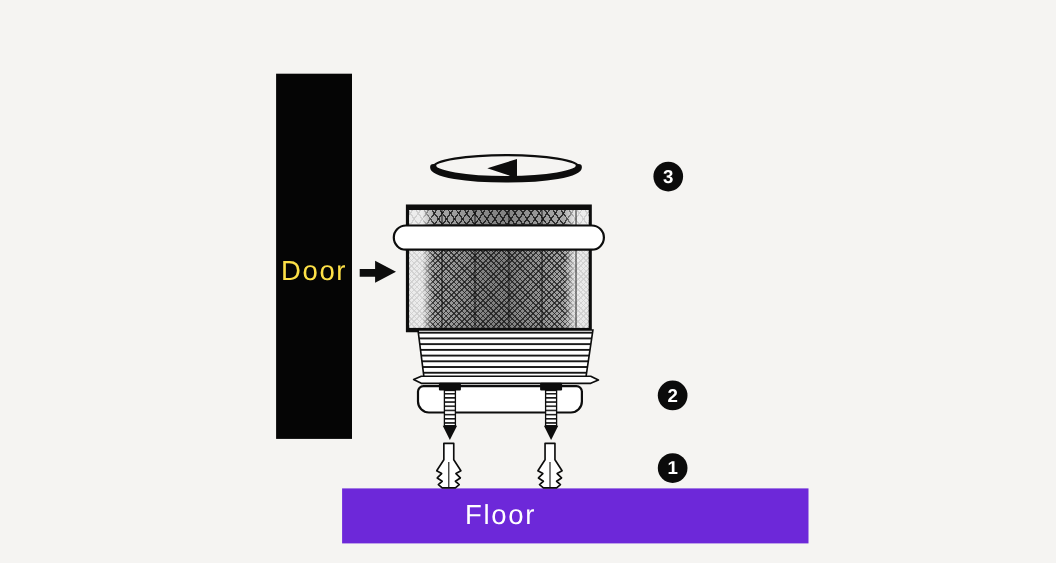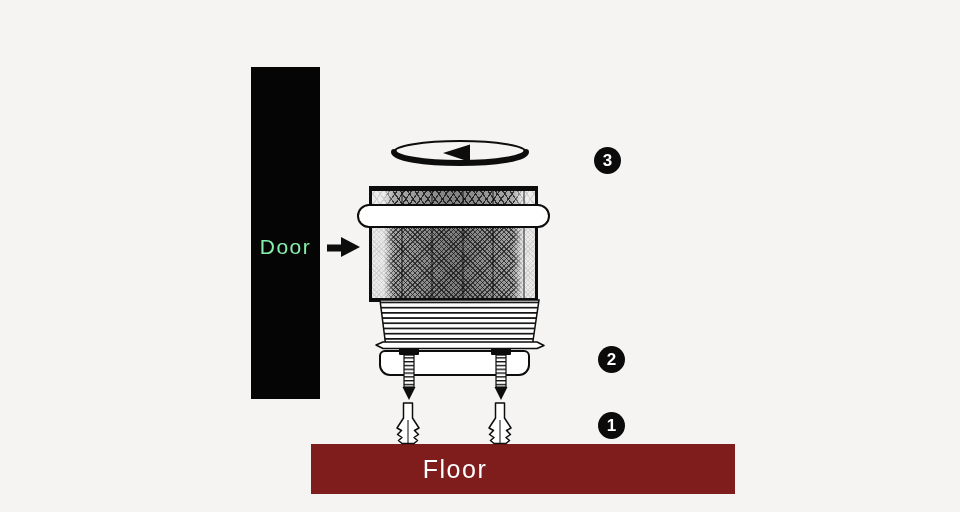--- a/index.html
+++ b/index.html
@@ -8,21 +8,21 @@
     background:#f5f4f2;
     font-family:"Liberation Sans","DejaVu Sans",sans-serif;
   }
   
   .door{
     position:absolute; left:251px; top:67px; width:69px; height:332px;
     background:#050505;
   }
   .door-label{
     position:absolute; left:50%; top:180px; transform:translate(-50%,-50%);
-    color:#86efac; font-size:21px; letter-spacing:1.5px; white-space:nowrap;text-align:center;
+    color:#fde047; font-size:25px; letter-spacing:1.5px; white-space:nowrap;text-align:center;
   }
   
   .knurl-body{
     position:absolute; left:369px; top:186px; width:169px; height:116px;
     box-sizing:border-box;
     border:3px solid #0d0d0d; border-top-width:5px; border-bottom-width:4px;
     background-color:#dcdcdc;
     background-image:
       repeating-linear-gradient(45deg, rgba(10,10,10,0.75) 0 1px, rgba(0,0,0,0) 1px 3.4px),
       repeating-linear-gradient(-45deg, rgba(10,10,10,0.75) 0 1px, rgba(0,0,0,0) 1px 3.4px);
@@ -55,21 +55,21 @@
   }
   
   .base-plate{
     position:absolute; left:379px; top:350px; width:151px; height:26px;
     box-sizing:border-box; background:#fff;
     border:2.5px solid #0d0d0d; border-radius:6px 6px 11px 11px;
   }
   
   .floor{
     position:absolute; left:311px; top:444px; width:424px; height:50px;
-    background:#7f1d1d;
+    background:#6d28d9;
   }
   .floor-label{
     position:absolute; left:144px; top:50%; transform:translate(-50%,-50%);
     color:#fff; font-size:25px; letter-spacing:1.5px; white-space:nowrap;
   }
   
   .badge{
     position:absolute; width:27px; height:27px; border-radius:50%;
     background:#0b0b0b; color:#fff;
     display:flex; align-items:center; justify-content:center;

